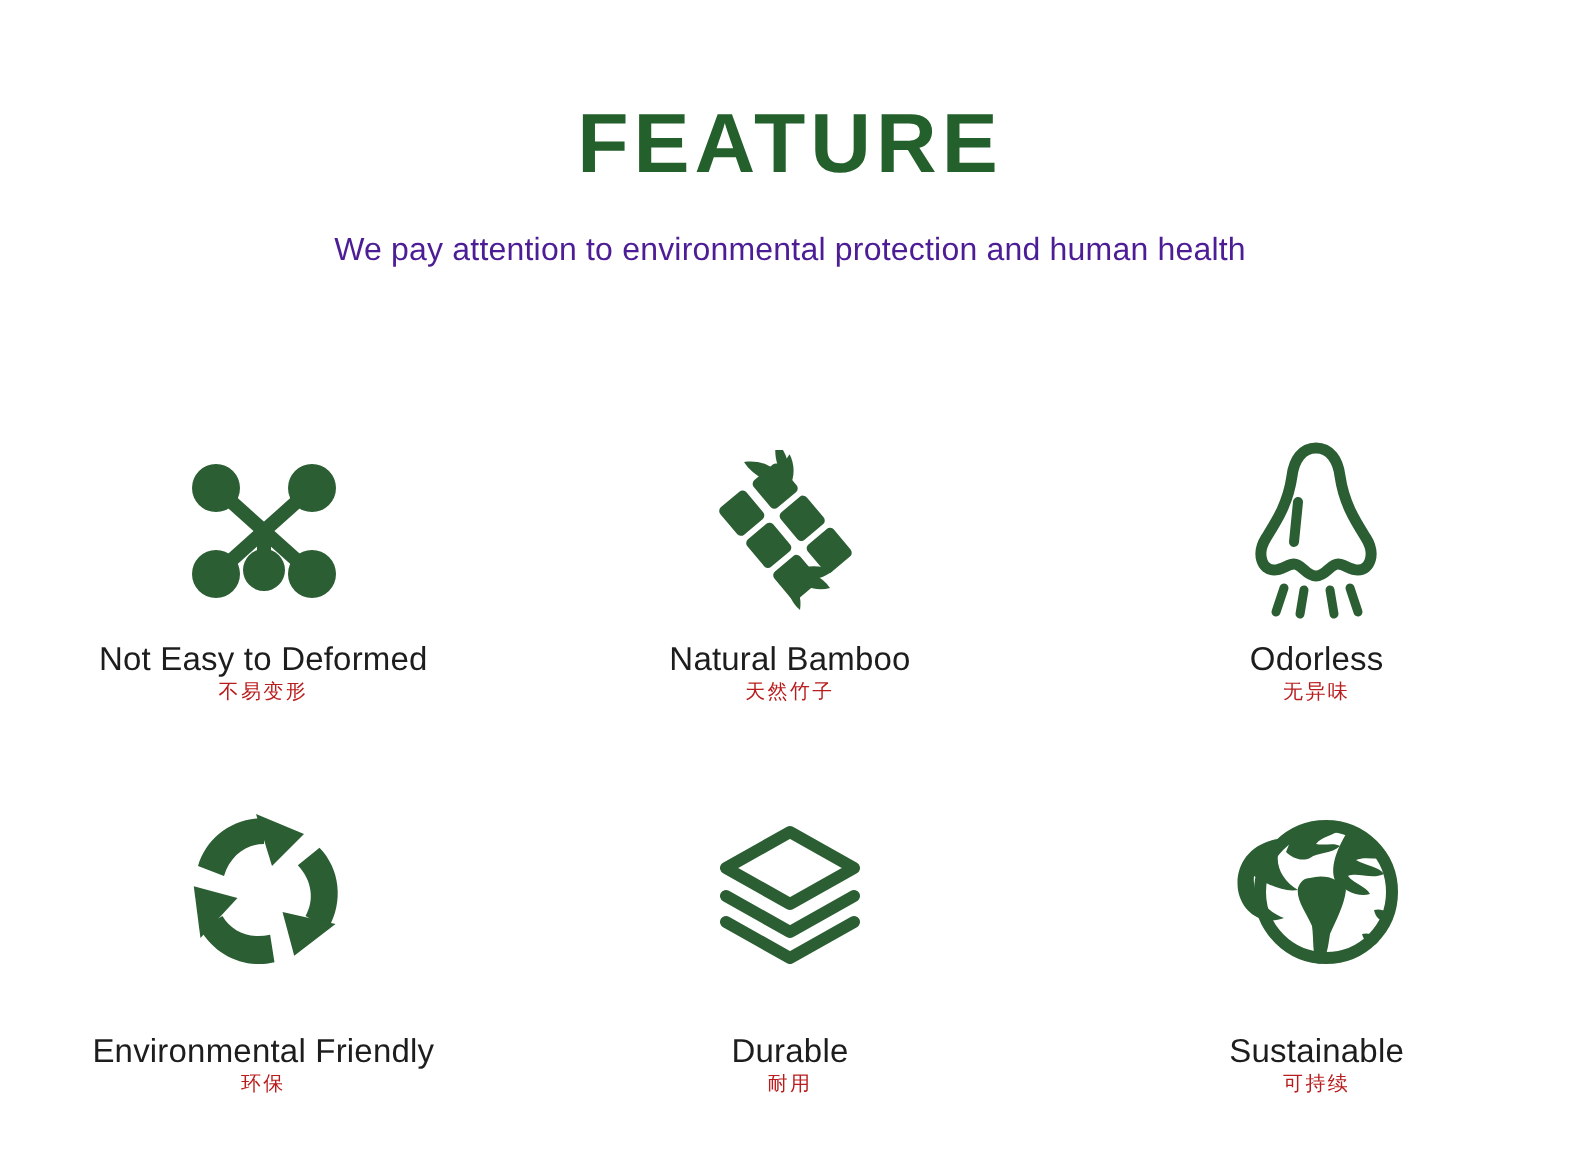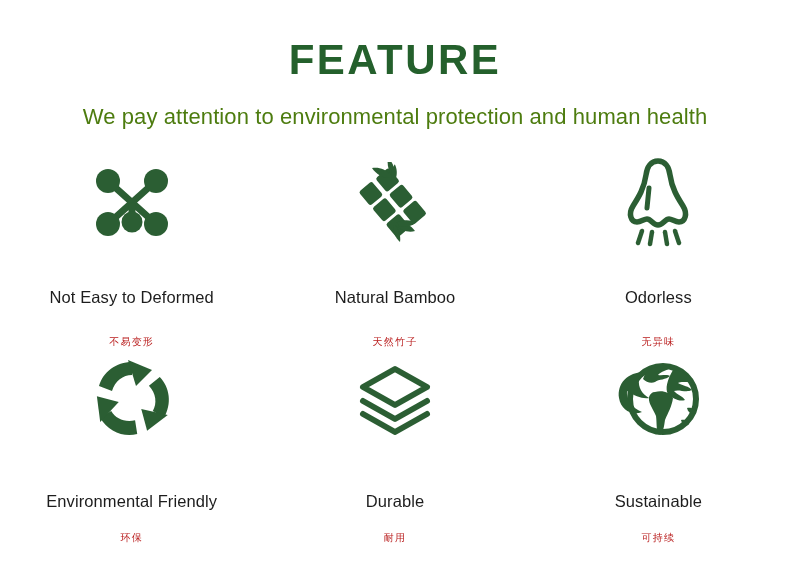--- a/index.html
+++ b/index.html
@@ -27,26 +27,26 @@
   .header {
     text-align: center;
     padding-top: 34px;
   }
   .feature-title {
     font-size: 42px;
     font-weight: bold;
     letter-spacing: 2.5px;
     color: #24602c;
     line-height: 1.05;
-    margin: 4px;
+    margin: 16px;
   }
   .subtitle-en {
     margin-top: 22px;
-    font-size: 22px;
-    color: #4d7c0f;
+    font-size: 16px;
+    color: #4c1d95;
     letter-spacing: 0.1px;
     line-height: 1.2;
   }
   .subtitle-cn {
     margin-top: 9px;
     font-size: 14.5px;
     color: #c9c9c9;
     letter-spacing: 1.2px;
     line-height: 1.2;
   }
@@ -56,21 +56,21 @@
     margin-top: 22px;
     display: grid;
     grid-template-columns: repeat(3, 1fr);
     grid-template-rows: repeat(2, 196px);
     width: 790px;
   }
   .cell {
     display: flex;
     flex-direction: column;
     align-items: center;
-    justify-content: space-between;
+    justify-content: flex-end;
   }
   .icon-box {
     height: 100px;
     display: flex;
     align-items: center;
     justify-content: center;
   }
   .label-en {
     margin-top: 6px;
     font-size: 16.5px;

